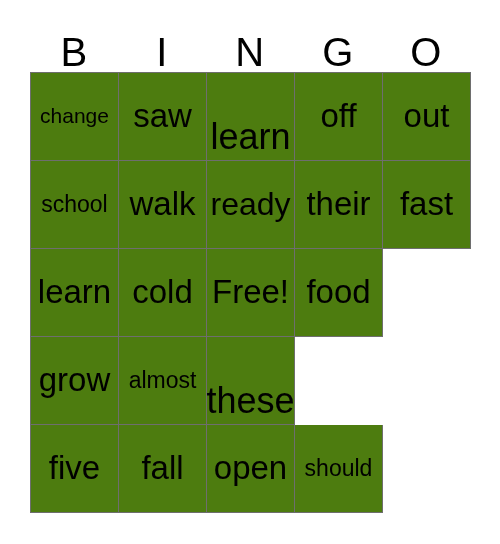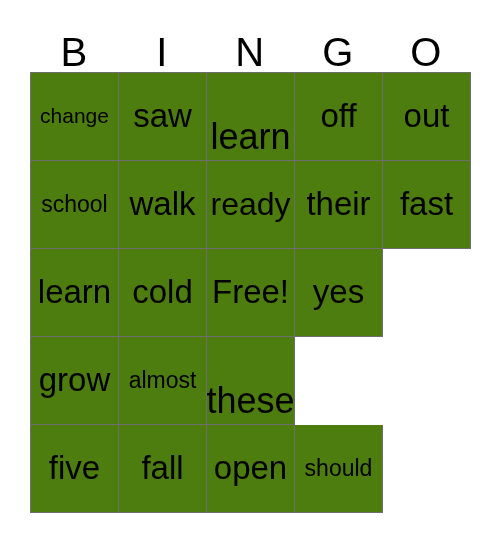--- a/index.html
+++ b/index.html
@@ -133,21 +133,21 @@
       <div class="cell">
           <span class="cell-text fs-xl">learn</span>
         </div>
       <div class="cell">
           <span class="cell-text fs-xl">cold</span>
         </div>
       <div class="cell">
           <span class="cell-text fs-xl">Free!</span>
         </div>
       <div class="cell">
-          <span class="cell-text fs-xl">yes</span>
+          <span class="cell-text fs-xl">food</span>
         </div>
     </div>
 
     <div class="grid-row">
       <div class="cell">
           <span class="cell-text fs-xl">grow</span>
         </div>
       <div class="cell">
           <span class="cell-text fs-sm">almost</span>
         </div>

